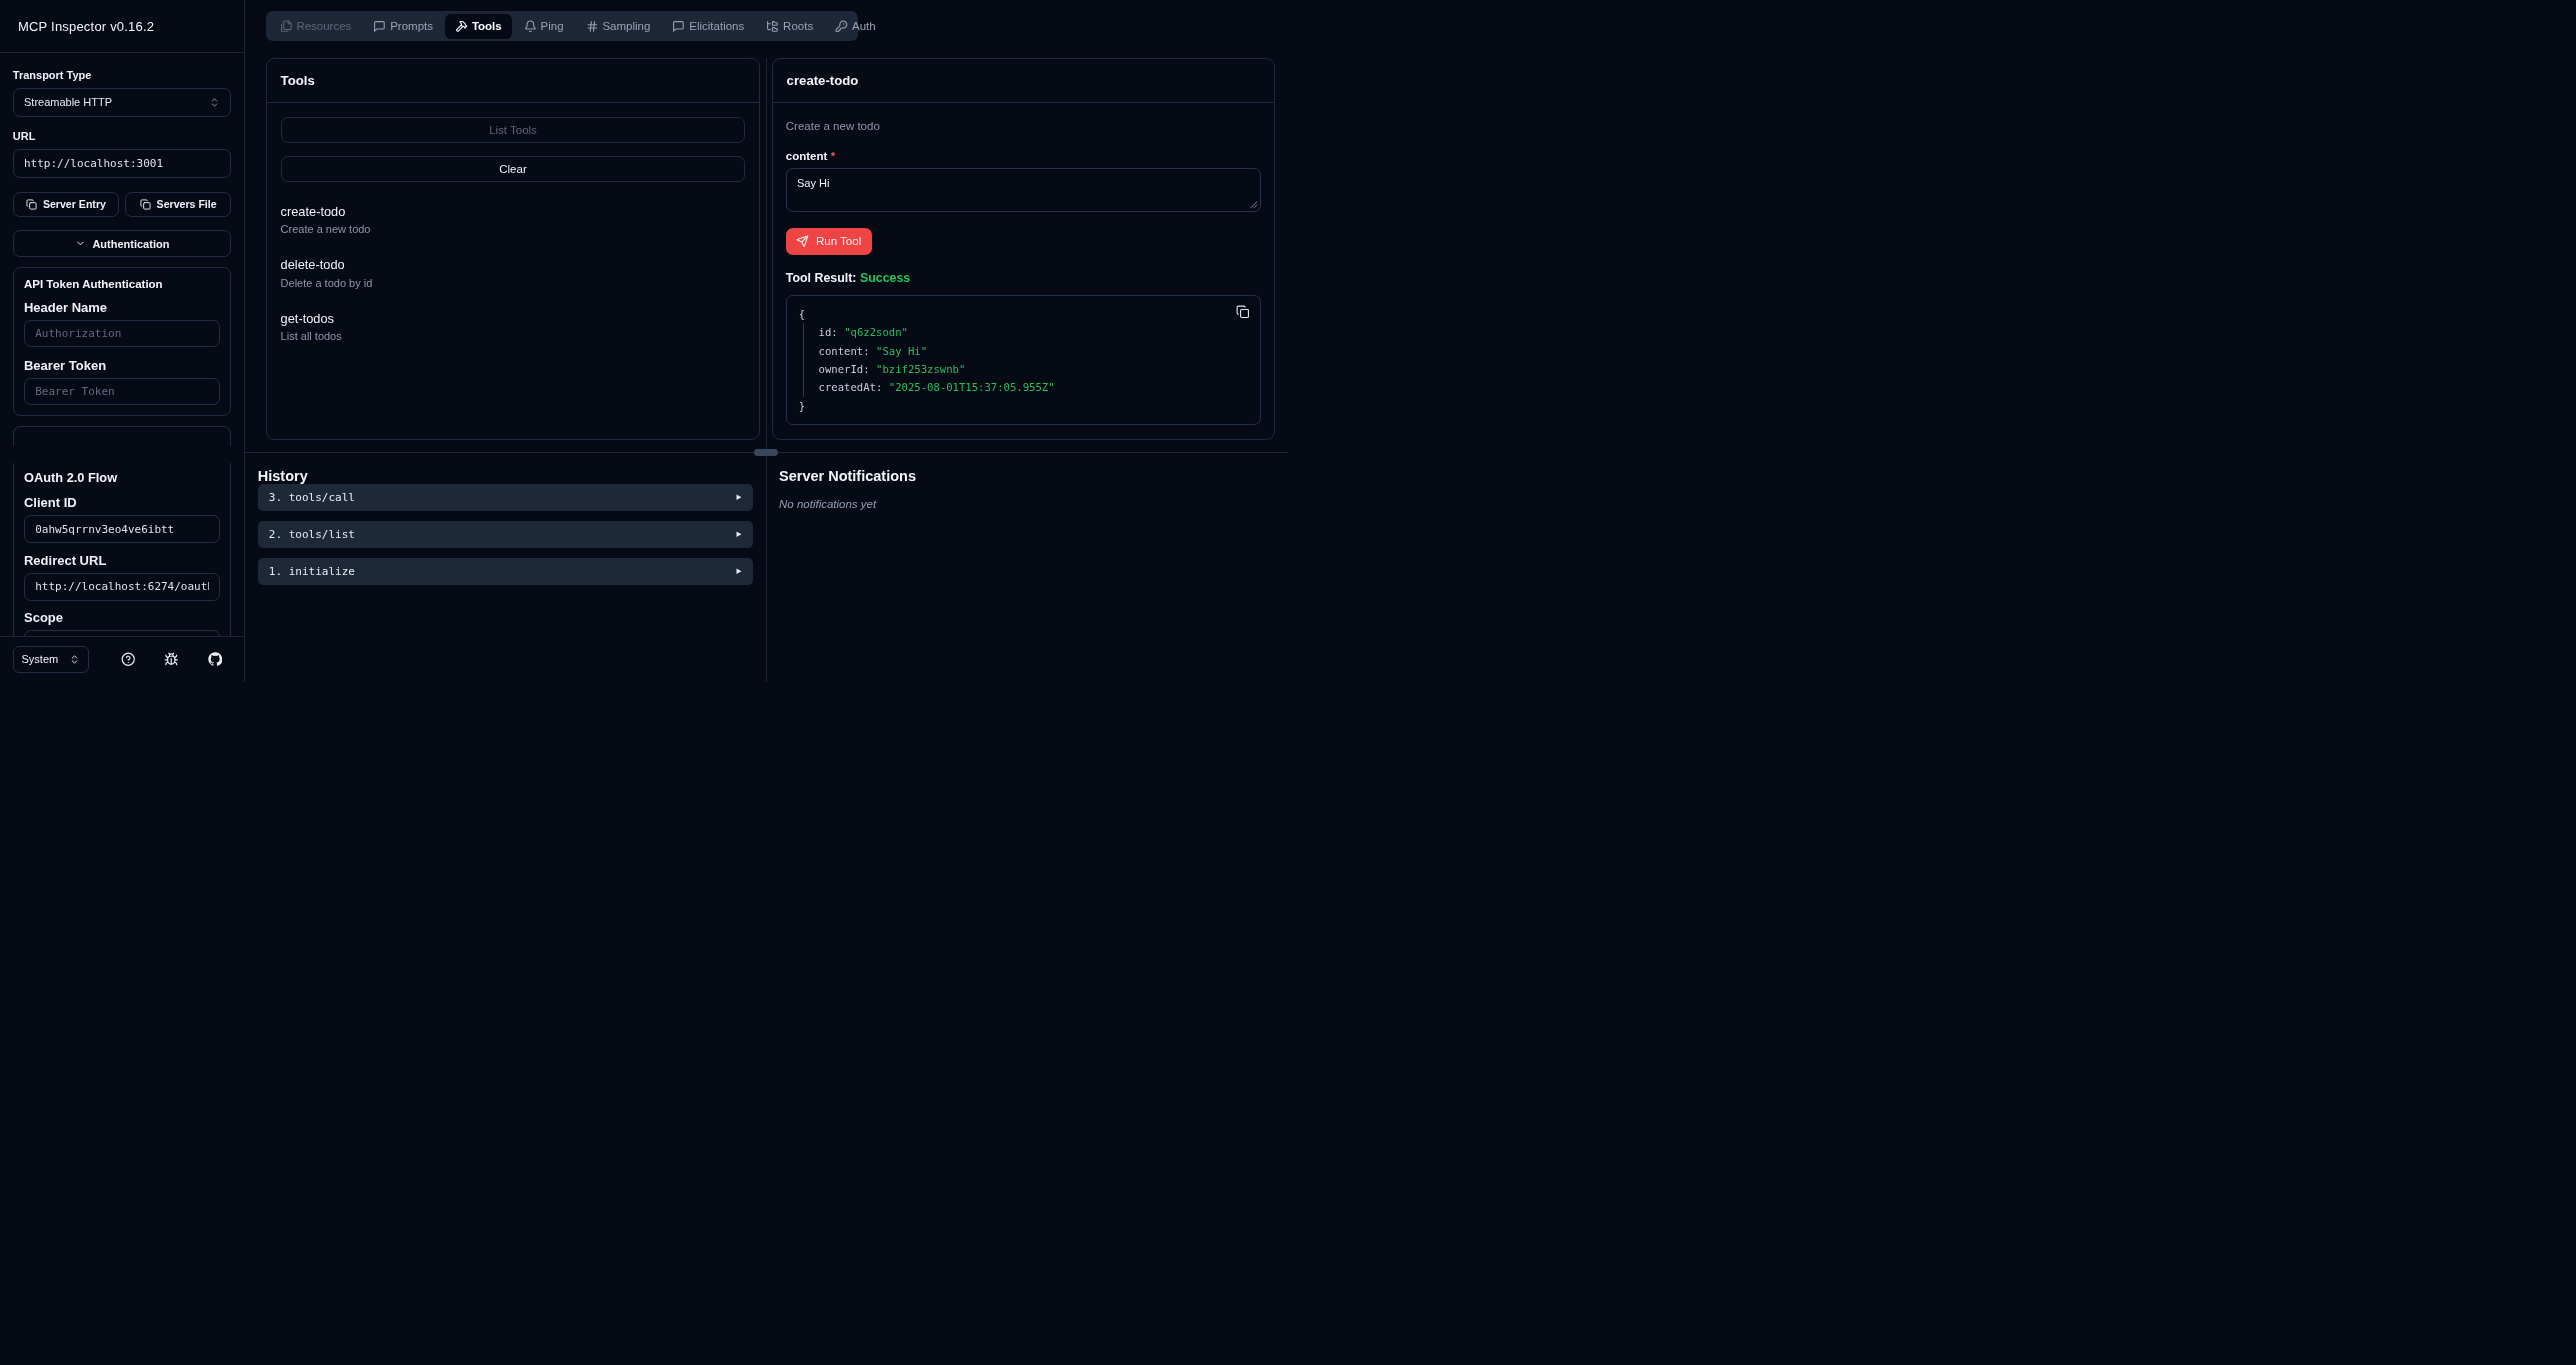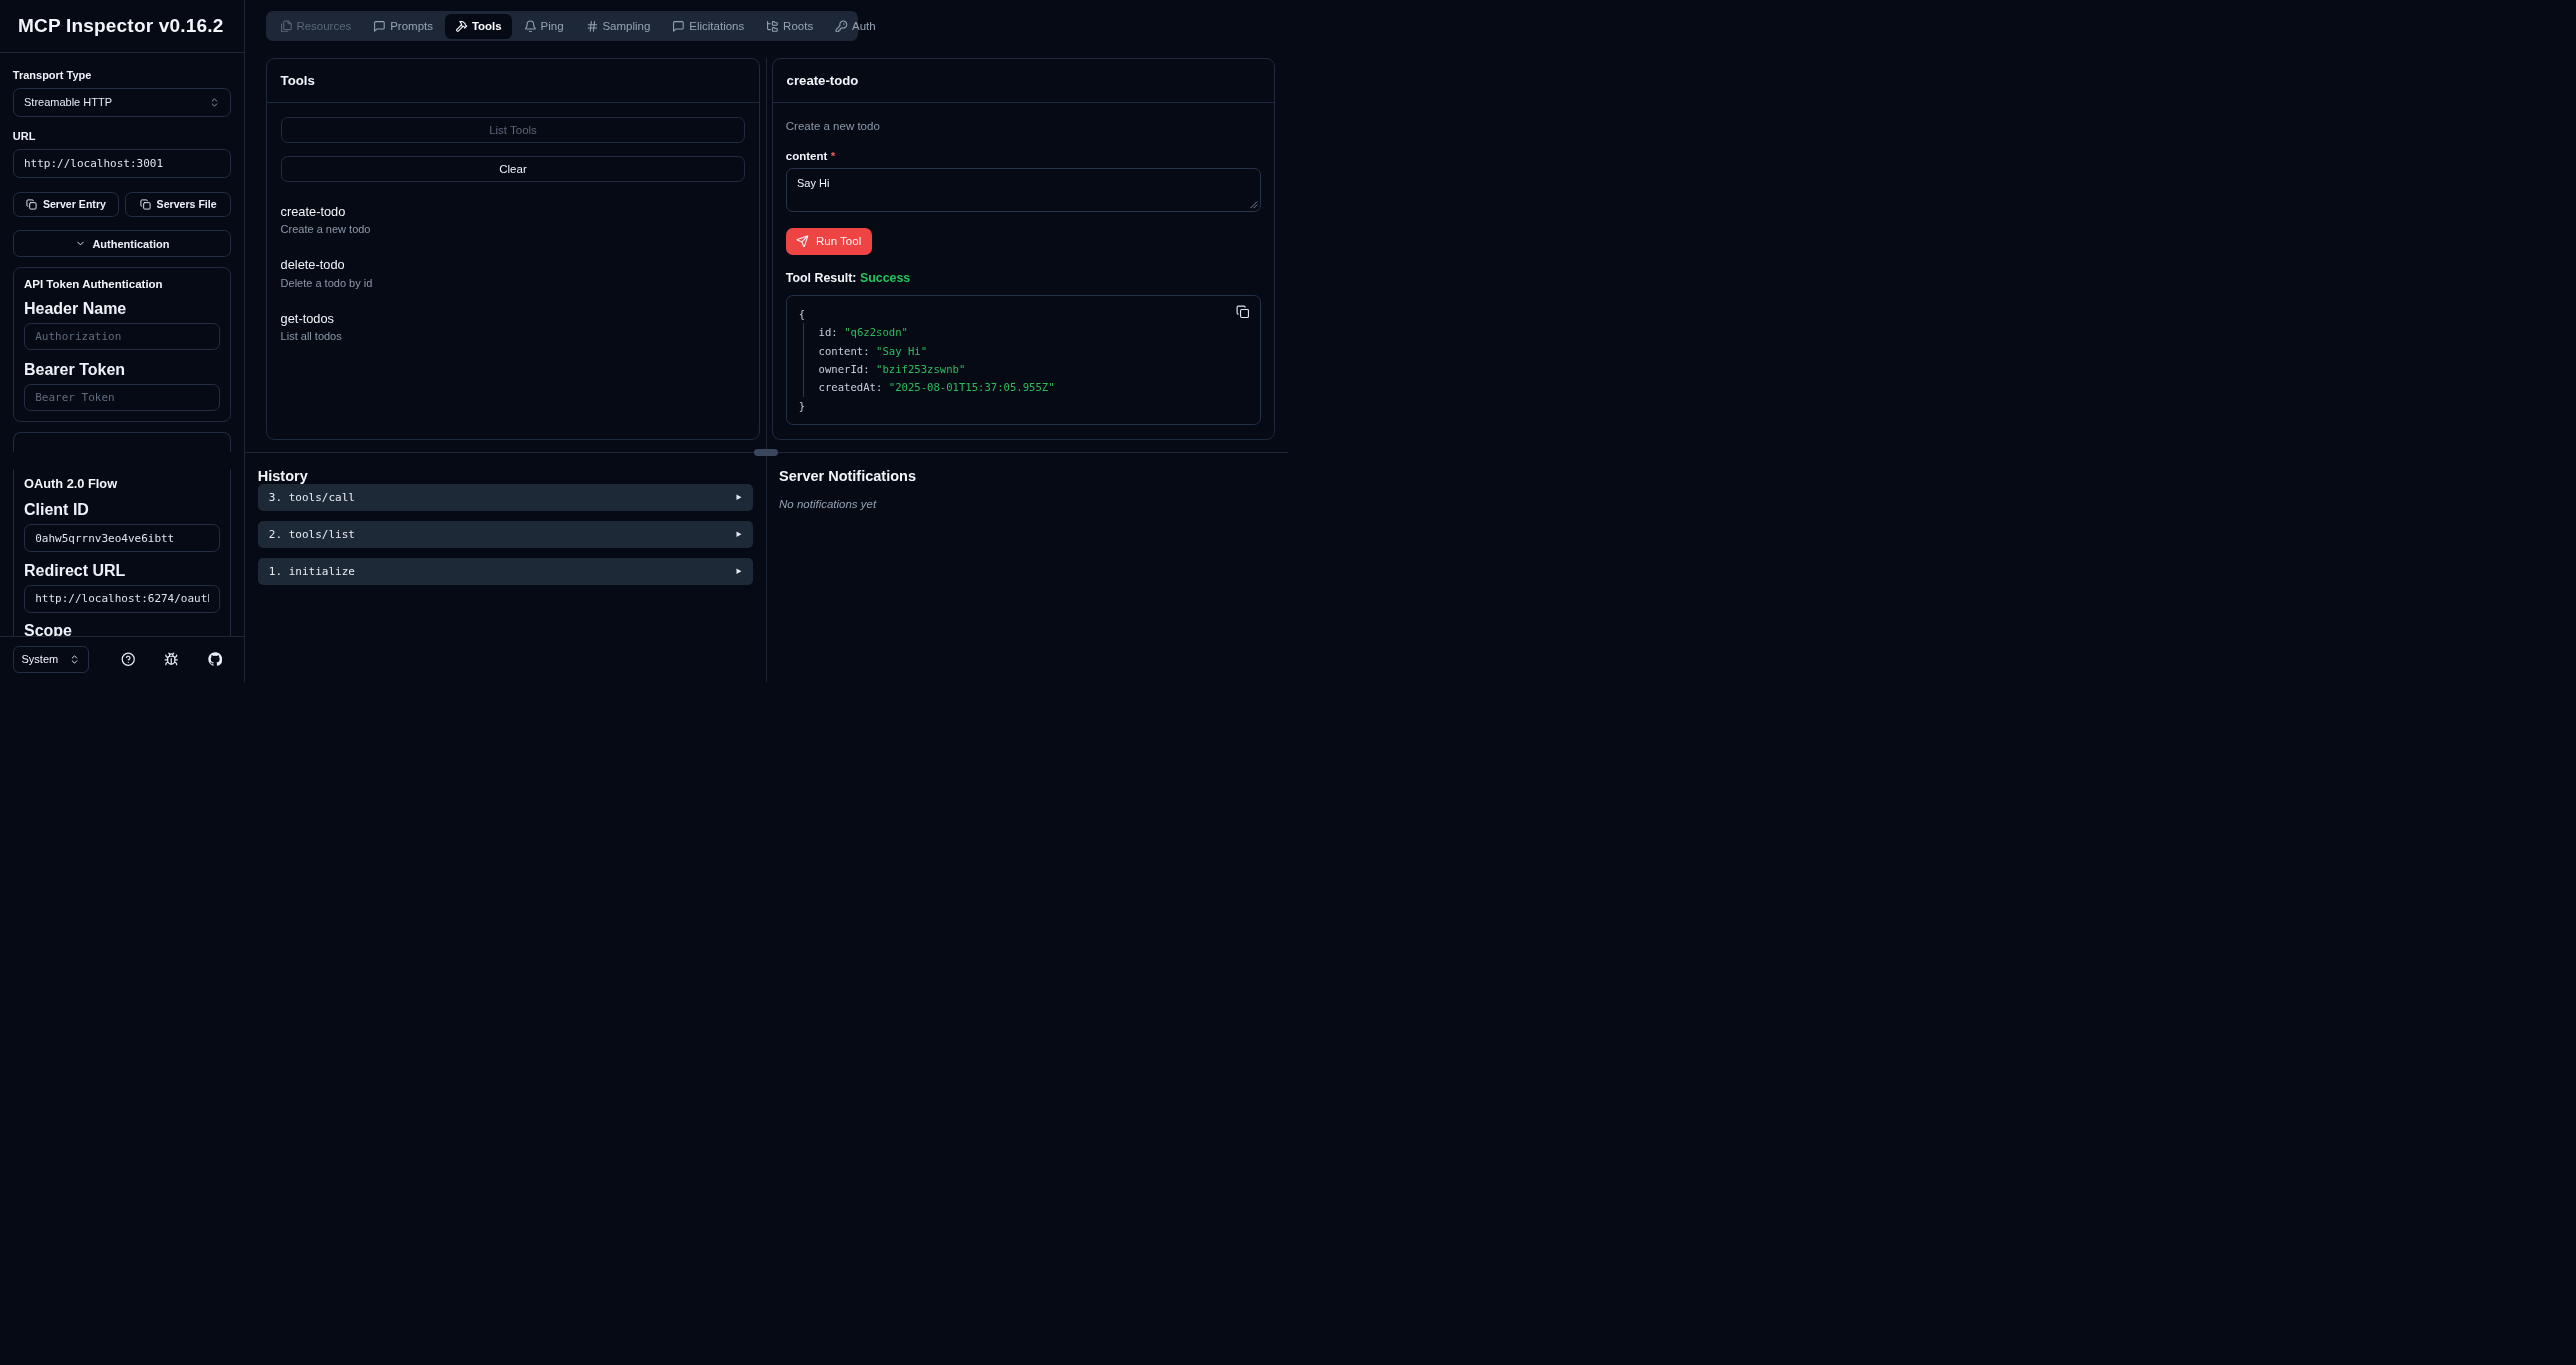--- a/index.html
+++ b/index.html
@@ -7,40 +7,40 @@
         color:#f2f5f9;font-family:"Liberation Sans",sans-serif;font-size:11px;}
   .ic{width:12.8px;height:12.8px;stroke:currentColor;fill:none;stroke-width:2;stroke-linecap:round;stroke-linejoin:round;flex:none;}
   .ic.sm{width:11px;height:11px;}
   .ic.fill{fill:currentColor;stroke:none;}
   .mono{font-family:"DejaVu Sans Mono","Liberation Mono",monospace;}
 
   
   .sidebar{position:absolute;left:0;top:0;bottom:0;width:245px;border-right:0.9px solid #1e2636;
            display:flex;flex-direction:column;box-sizing:border-box;}
   .sb-header{flex:none;height:52px;border-bottom:0.9px solid #1e2636;display:flex;align-items:center;padding:0 18px;}
-  .sb-title{font-size:19px;font-weight:700;letter-spacing:0.2px;}
+  .sb-title{font-size:13px;font-weight:400;letter-spacing:0.2px;}
   .sb-content{flex:1;overflow:hidden;padding:16px 12.8px 0 12.8px;}
   .fld{display:block;font-size:11px;font-weight:600;color:#eef2f8;margin-bottom:6.8px;}
   .control{width:100%;height:29px;box-sizing:border-box;border:0.9px solid #232e43;border-radius:6.8px;
            background:transparent;display:flex;align-items:center;justify-content:space-between;
            padding:0 10.2px;color:#e8edf3;cursor:pointer;}
   .control .chev{color:#97a3b5;}
   input.tbox{width:100%;height:29px;box-sizing:border-box;border:0.9px solid #232e43;border-radius:6.8px;
              background:transparent;padding:0 10.2px;color:#dde3ea;font-size:11px;outline:none;}
   input.tbox::placeholder{color:#5f6b7d;}
   .btn-row{display:flex;gap:6px;margin-top:13.6px;}
   .sb-btn{flex:1;height:25px;border:0.9px solid #232e43;border-radius:6.8px;background:transparent;
           display:flex;align-items:center;justify-content:center;gap:6px;color:#eef2f8;
           font-size:10.6px;font-weight:600;cursor:pointer;}
   .auth-toggle{margin-top:13.6px;width:100%;height:26.4px;border:0.9px solid #232e43;border-radius:6.8px;
           background:transparent;display:flex;align-items:center;justify-content:center;gap:6.8px;
           color:#eef2f8;font-size:11px;font-weight:600;cursor:pointer;}
   .sb-card{border:0.9px solid #202b40;border-radius:7.7px;padding:10.2px;margin-top:10.2px;}
   .sb-card-title{font-size:11.5px;font-weight:700;margin-bottom:10.2px;}
-  .fld2{display:block;font-size:16px;font-weight:600;color:#eef2f8;margin-bottom:5.1px;}
+  .fld2{display:block;font-size:13px;font-weight:600;color:#eef2f8;margin-bottom:5.1px;}
   .sb-card .tbox{height:27px;margin-bottom:10.2px;}
   .sb-card .tbox:last-child{margin-bottom:0;}
   .card-sliver{height:19px;border:0.9px solid #202b40;border-bottom:none;border-radius:7.7px 7.7px 0 0;margin-top:10.2px;}
   .oauth-wrap{margin-top:17px;border-left:0.9px solid #202b40;border-right:0.9px solid #202b40;
               padding:6.8px 10.2px 10.2px 10.2px;}
   .oauth-title{font-size:12.8px;font-weight:700;margin-bottom:10.2px;}
   .oauth-wrap .tbox{height:28px;margin-bottom:9.4px;}
   .sb-footer{flex:none;height:45px;border-top:0.9px solid #1e2636;display:flex;align-items:center;
              padding:0 22px 0 12.8px;}
   .theme-btn{width:76px;height:26.4px;box-sizing:border-box;border:0.9px solid #232e43;border-radius:6px;

